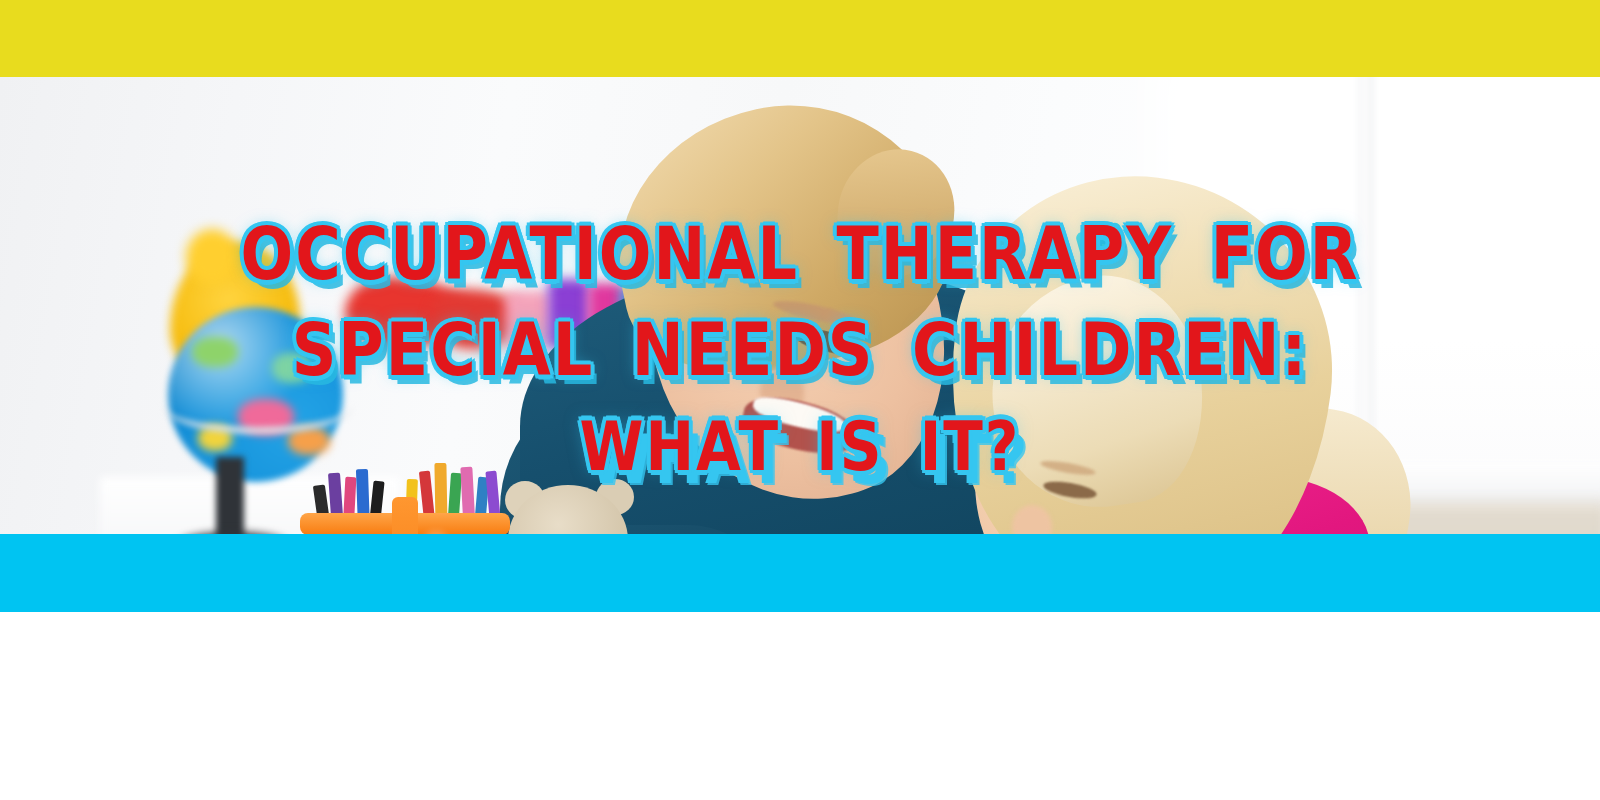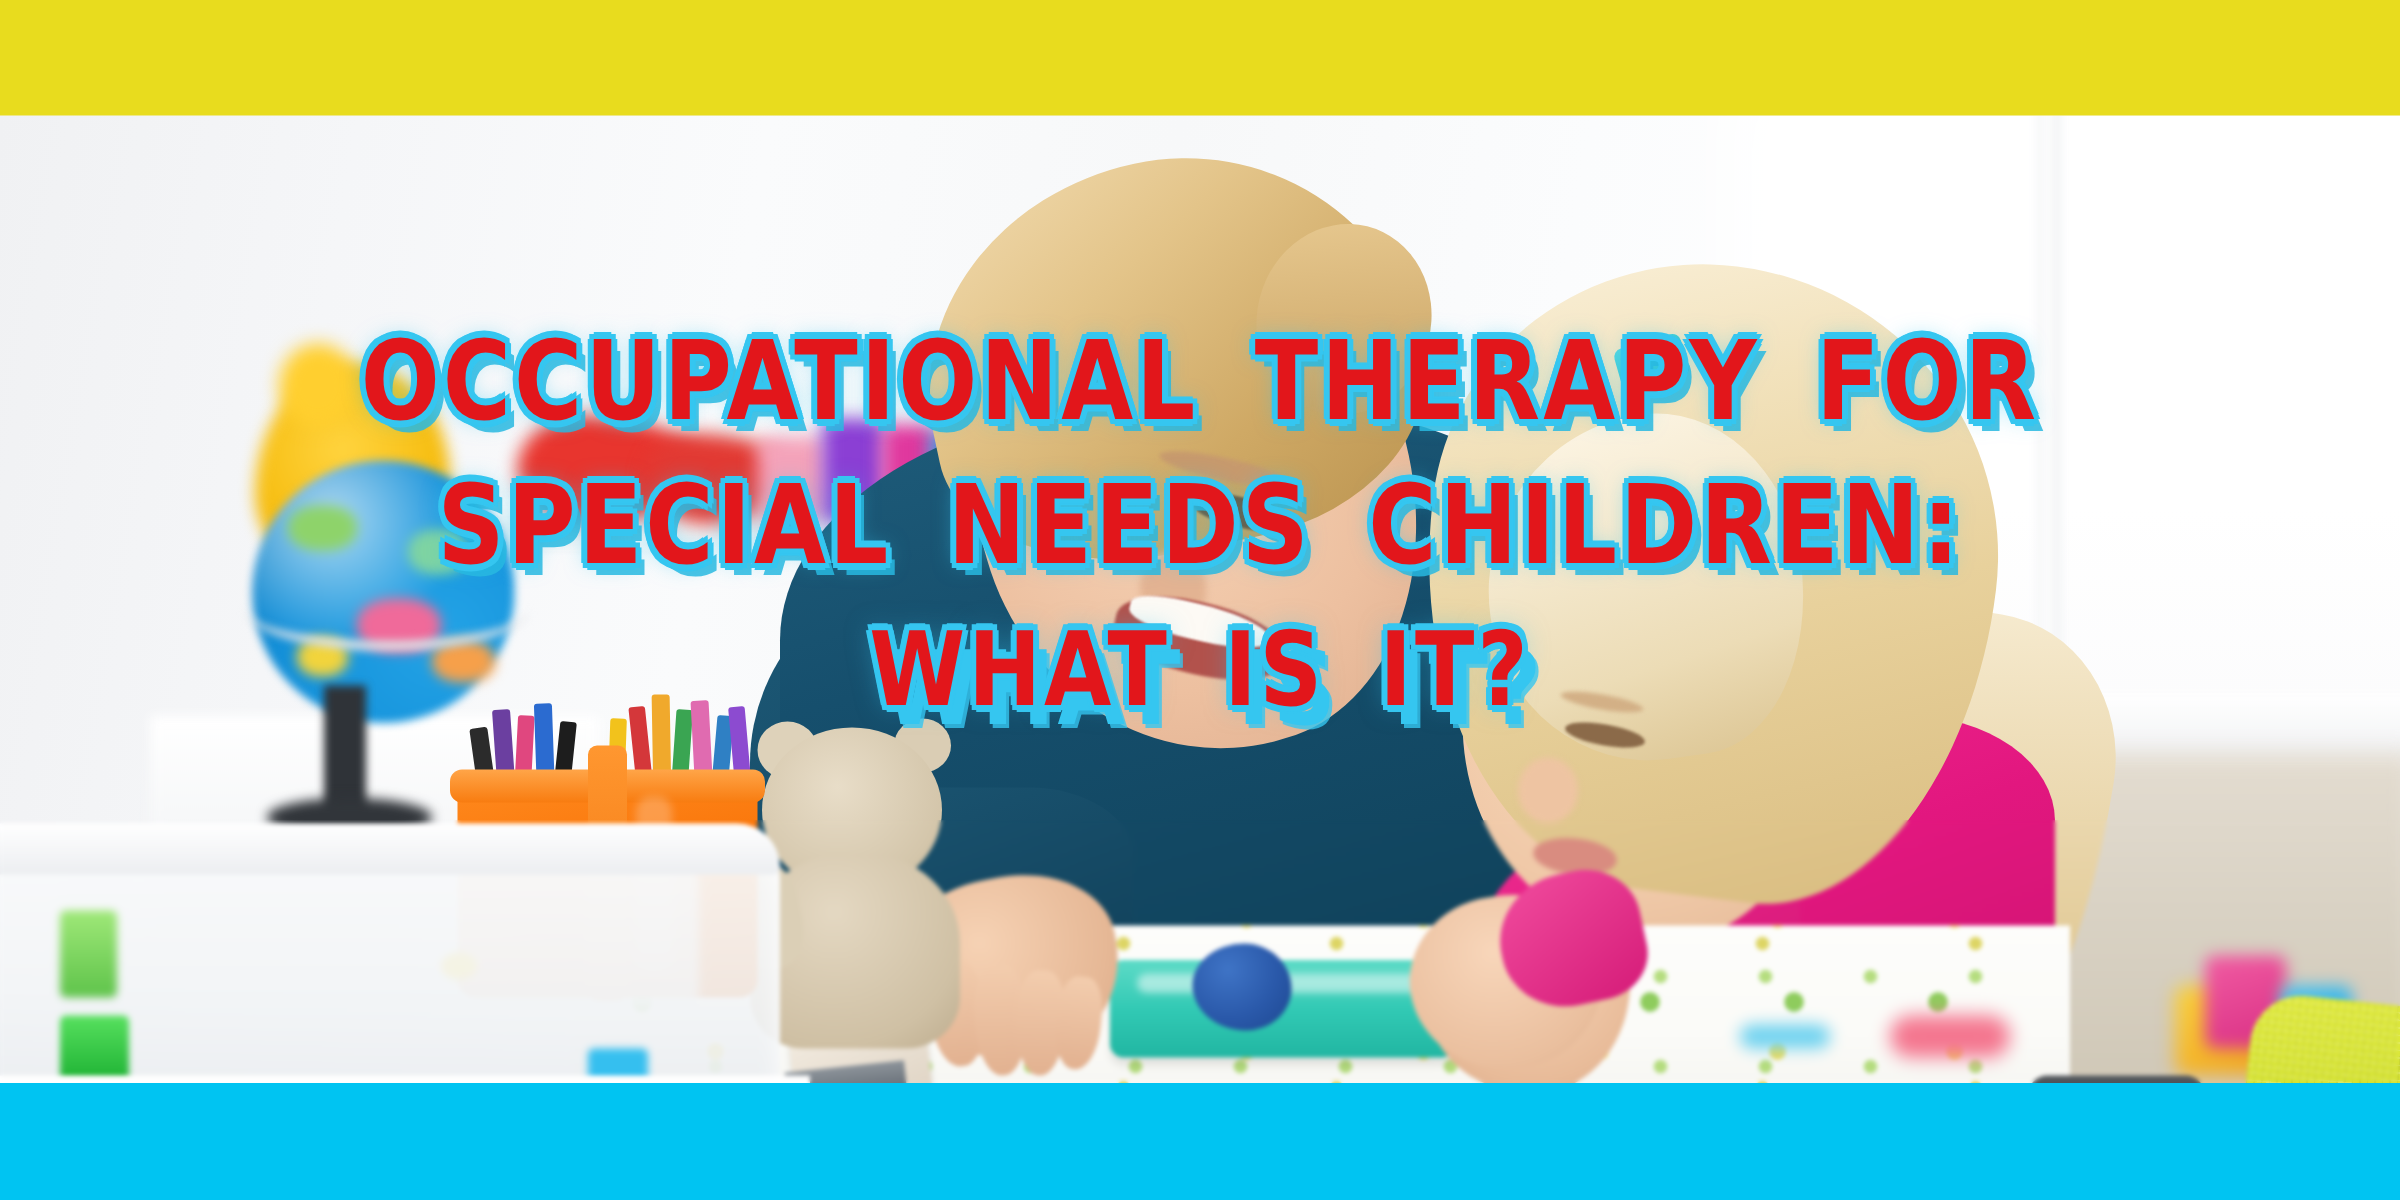--- a/index.html
+++ b/index.html
@@ -7,21 +7,21 @@
     padding: 0;
     background: #ffffff;
   }
   body {
     font-family: "Liberation Sans", sans-serif;
   }
 
   #banner {
     position: relative;
     width: 1600px;
-    height: 800px;
+    height: 612px;
     overflow: hidden;
     background: #f4f5f7;
   }
 
   
   .bar {
     position: absolute;
     left: 0;
     width: 100%;
     z-index: 40;

